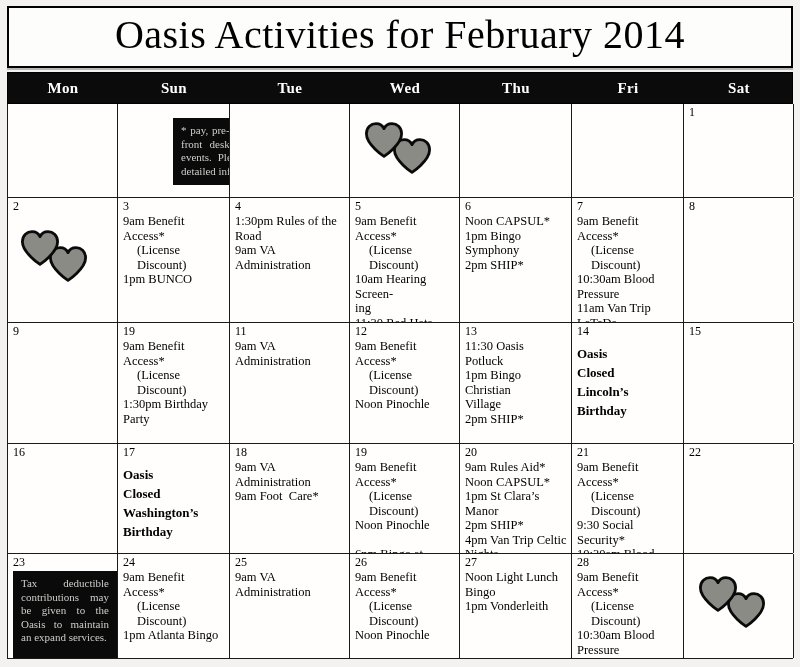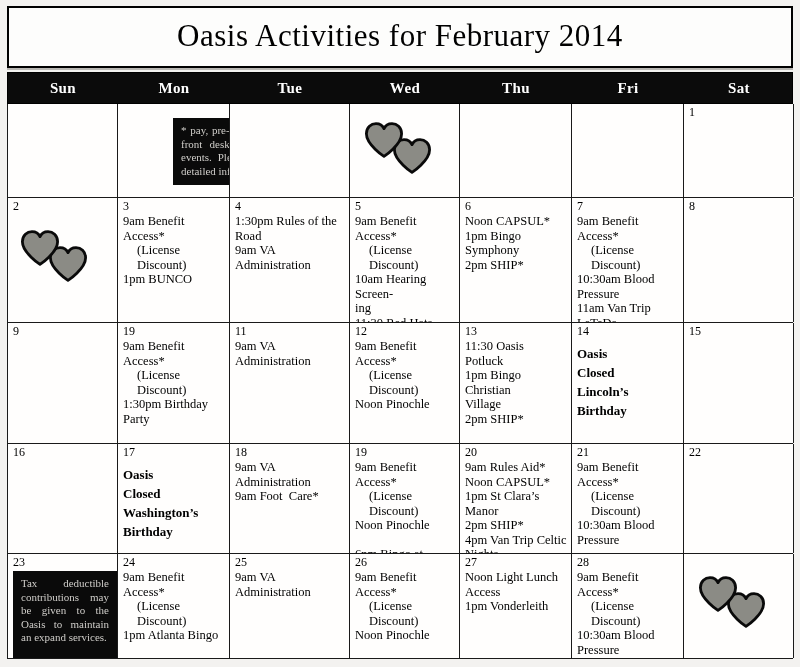--- a/index.html
+++ b/index.html
@@ -21,21 +21,21 @@
   
   .title-bar{
     border:2px solid #000;
     background:#fdfdfc;
     height:58px;
     display:flex;align-items:center;justify-content:center;
     box-shadow:0 2px 0 #b9b7b3;
     margin-bottom:4px;
   }
   .title-bar .title{
-    font-size:31px;
+    font-size:40px;
     letter-spacing:0.5px;
     white-space:nowrap;
     font-weight:400;
     line-height:1;
     padding-bottom:4px;
   }
 
   
   .dow-row{
     display:grid;
@@ -141,22 +141,22 @@
 </head>
 <body>
 
 <div class="page">
 
   <div class="title-bar">
     <div class="title">Oasis Activities for February 2014</div>
   </div>
 
   <div class="dow-row" id="dow-row">
+      <div class="dow">Mon</div>
       <div class="dow">Sun</div>
-      <div class="dow">Mon</div>
       <div class="dow">Tue</div>
       <div class="dow">Wed</div>
       <div class="dow">Thu</div>
       <div class="dow">Fri</div>
       <div class="dow">Sat</div>
     </div>
 
   <div class="cal" id="cal">
       <div class="week w1">
         <div class="cell">
@@ -350,20 +350,21 @@
             <div class="ev">2pm SHIP*</div>
             <div class="ev">4pm Van Trip Celtic</div>
             <div class="ev">Nights</div>
           </div>
         </div>
         <div class="cell">
           <div class="daynum">21</div>
           <div class="events">
             <div class="ev">9am Benefit Access*</div>
             <div class="ev indent">(License Discount)</div>
+            <div class="ev">9:30 Social Security*</div>
             <div class="ev">10:30am Blood Pressure</div>
           </div>
         </div>
         <div class="cell">
           <div class="daynum">22</div>
         </div>
       </div>
       <div class="week w5">
         <div class="cell">
           <div class="daynum">23</div>
@@ -390,21 +391,21 @@
             <div class="ev indent">(License Discount)</div>
             <div class="ev">Noon Pinochle</div>
             <div class="ev spacer"></div>
             <div class="ev">6pm Bingo at Eagles</div>
           </div>
         </div>
         <div class="cell">
           <div class="daynum">27</div>
           <div class="events">
             <div class="ev">Noon Light Lunch</div>
-            <div class="ev">Access</div>
+            <div class="ev">Bingo</div>
             <div class="ev">1pm Vonderleith</div>
           </div>
         </div>
         <div class="cell">
           <div class="daynum">28</div>
           <div class="events">
             <div class="ev">9am Benefit Access*</div>
             <div class="ev indent">(License Discount)</div>
             <div class="ev">10:30am Blood Pressure</div>
             <div class="ev">Noon Pinochle</div>

